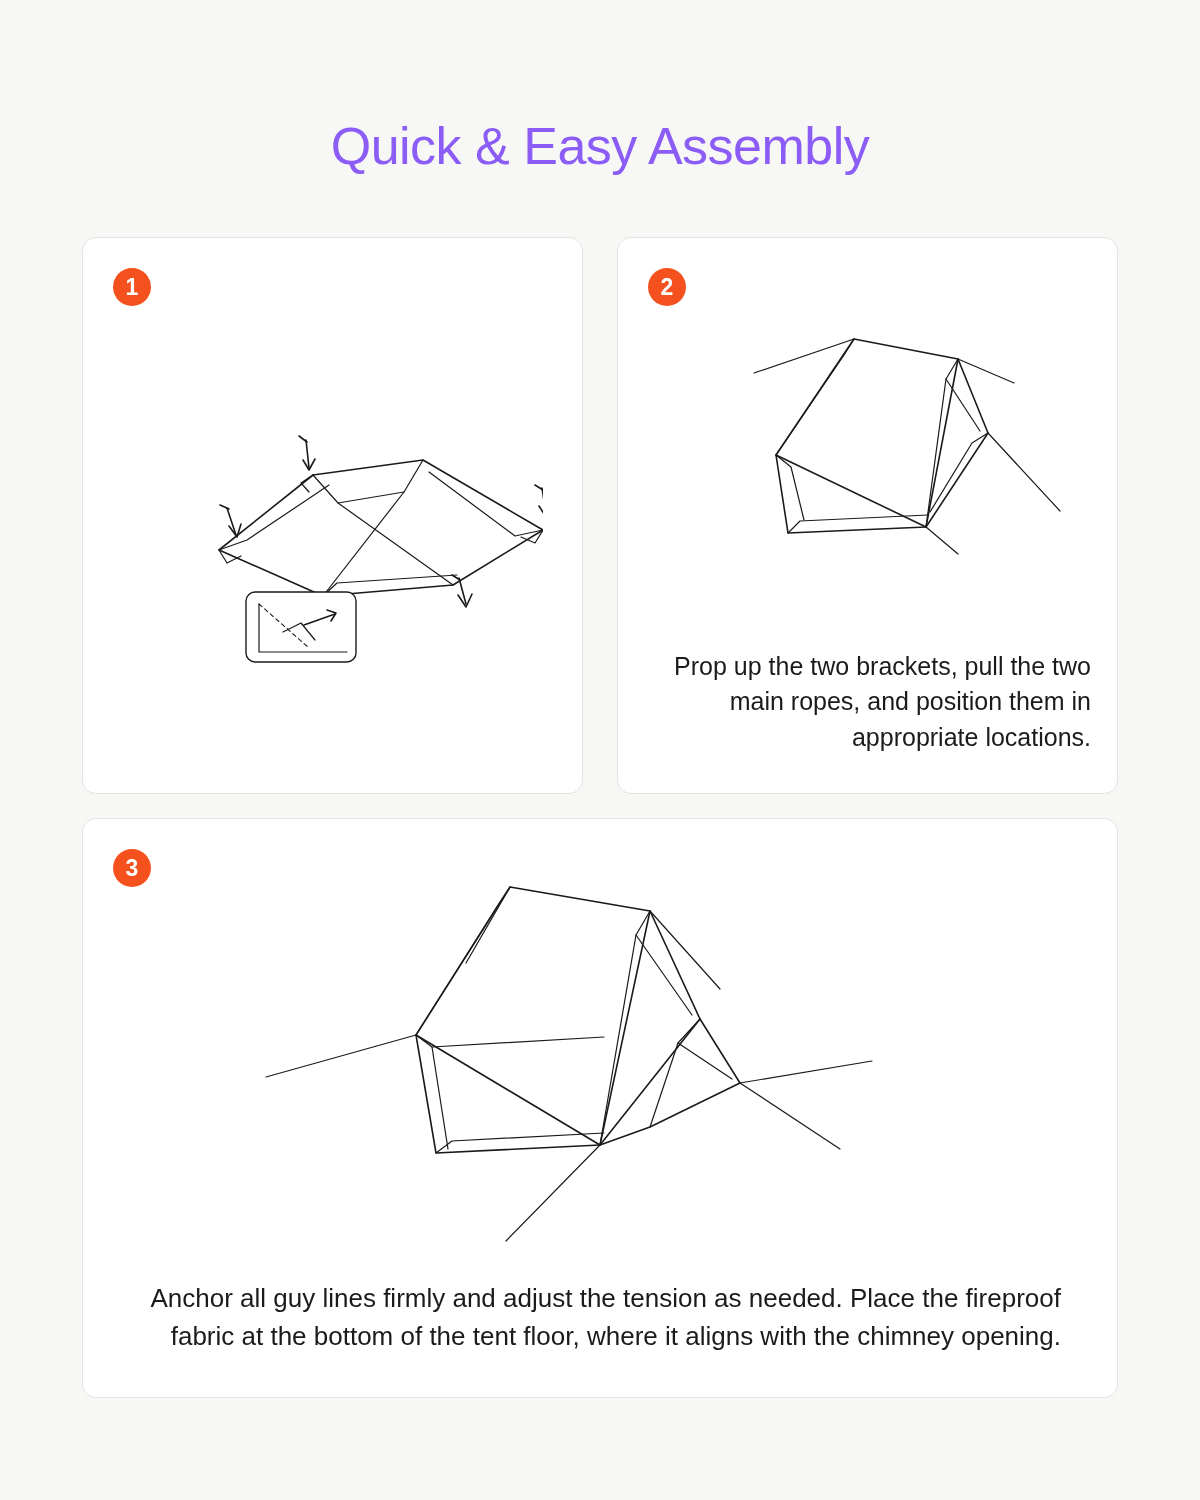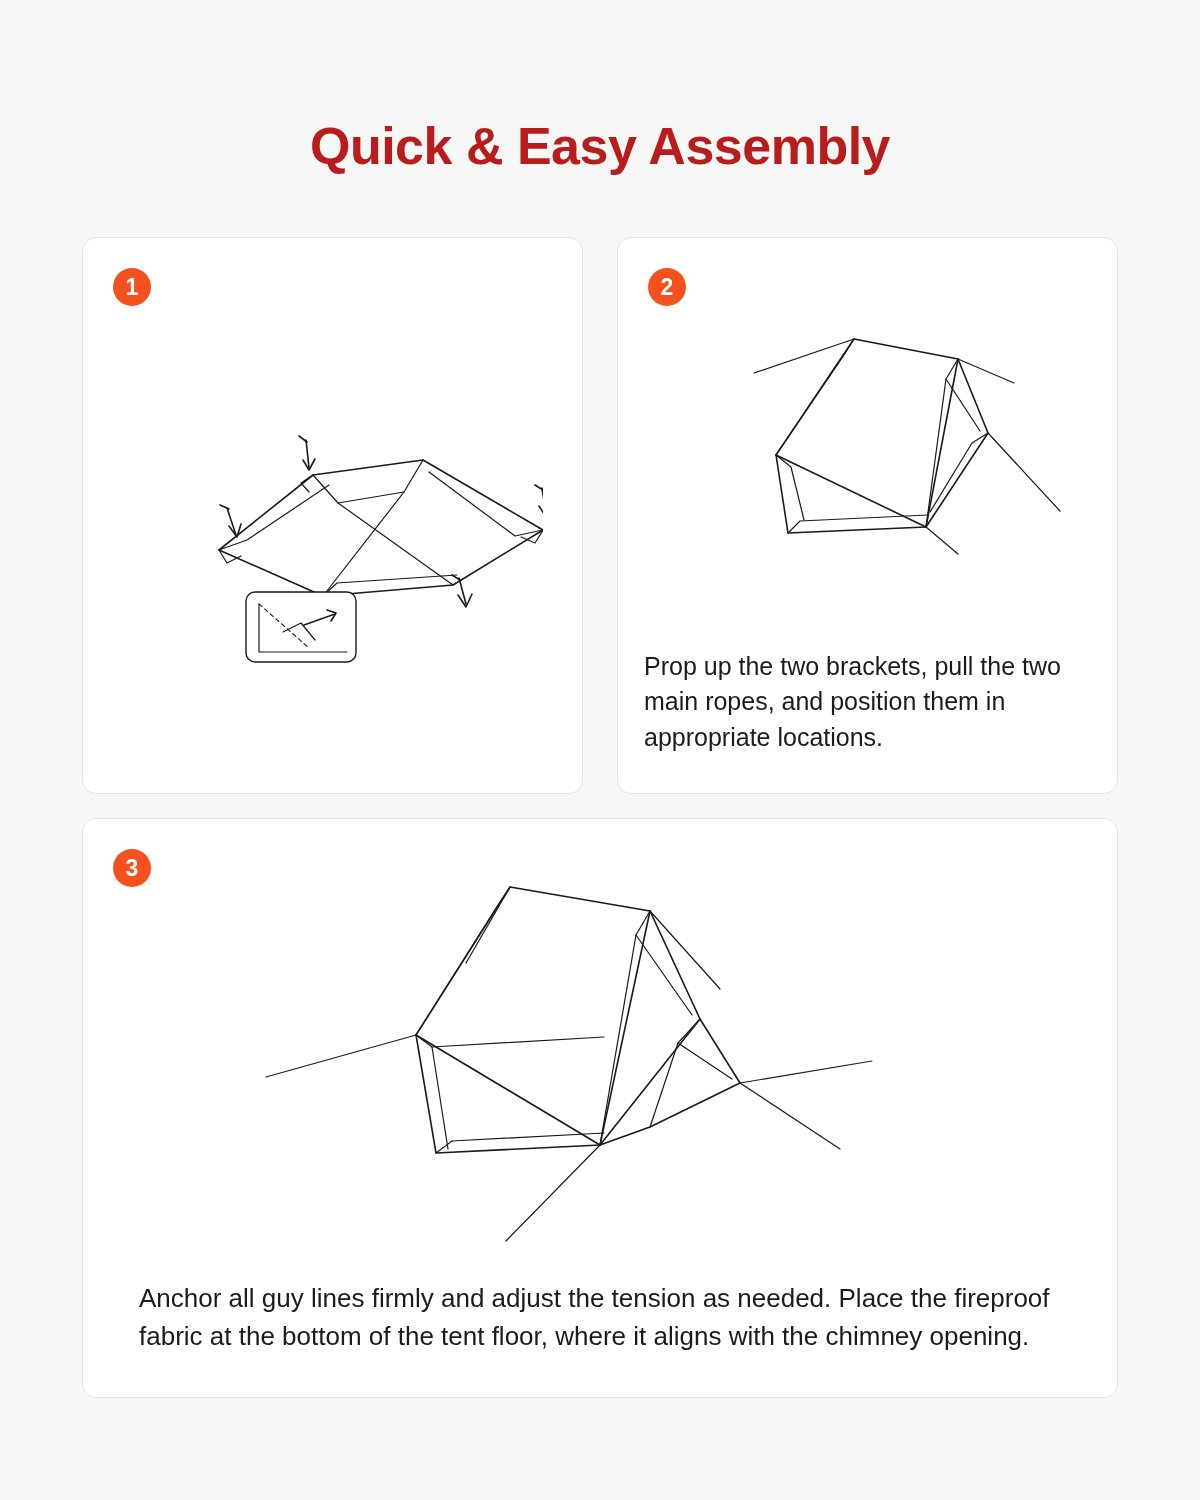--- a/index.html
+++ b/index.html
@@ -16,22 +16,22 @@
   }
   .page {
     position: relative;
     width: 1200px;
     height: 1500px;
     box-sizing: border-box;
   }
   .title {
     text-align: center;
     font-size: 52px;
-    font-weight: bold;
-    color: #b91c1c;
+    font-weight: normal;
+    color: #8b5cf6;
     letter-spacing: -0.5px;
     margin: 0;
     padding-top: 118px;
     line-height: 1.1;
   }
   .grid-top {
     display: flex;
     gap: 34px;
     padding: 0 82px;
     margin-top: 62px;
@@ -67,37 +67,37 @@
     line-height: 1;
   }
   .art {
     flex: 1 1 auto;
     display: flex;
     align-items: center;
     justify-content: center;
     padding-top: 18px;
   }
   .caption {
-    text-align: left;
+    text-align: right;
     font-size: 25px;
     line-height: 1.42;
     color: #1b1b1b;
     padding: 0 26px 38px 26px;
   }
   .card-wide {
     margin: 24px 82px 0 82px;
     height: 580px;
     display: flex;
     flex-direction: column;
   }
   .card-wide .art {
     padding-top: 30px;
   }
   .caption-wide {
-    text-align: left;
+    text-align: right;
     font-size: 26px;
     line-height: 1.45;
     color: #1b1b1b;
     padding: 0 56px 42px 56px;
   }
   svg { display: block; }
   .ln {
     fill: none;
     stroke: #1a1a1a;
     stroke-width: 1.6;

